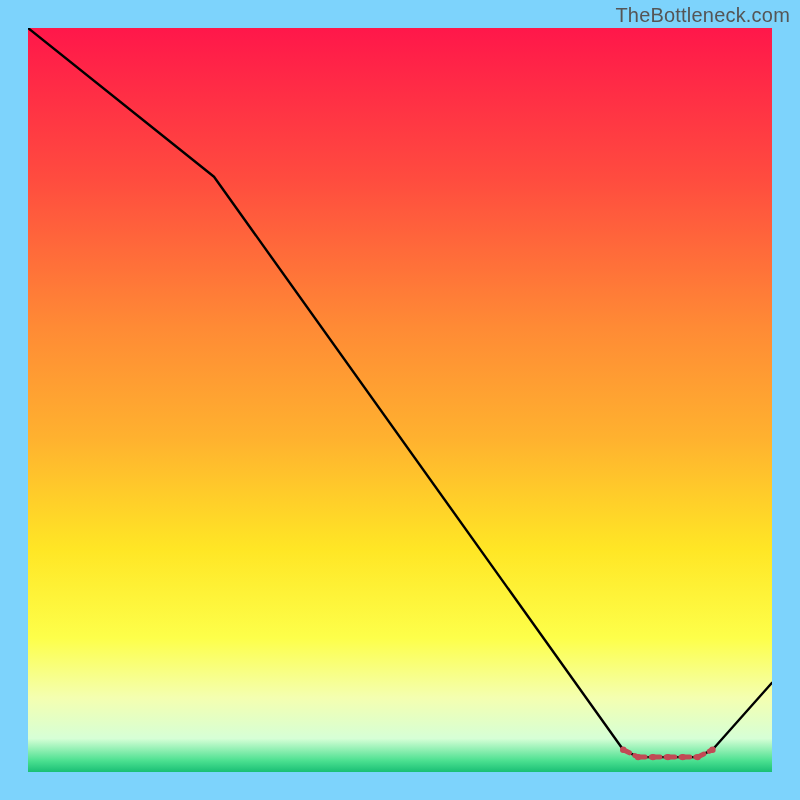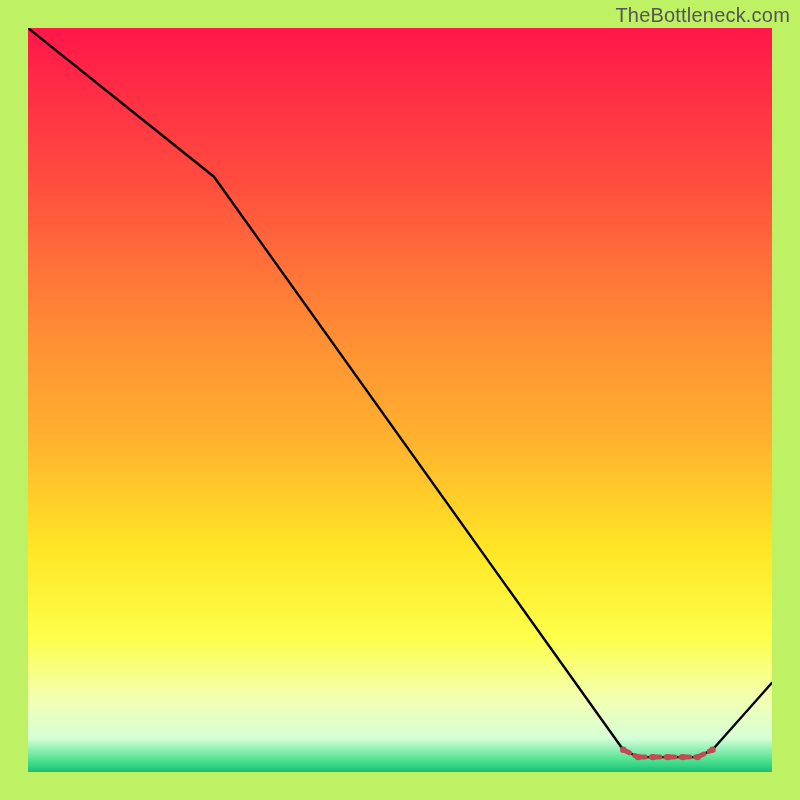--- a/index.html
+++ b/index.html
@@ -8,21 +8,21 @@
     width: 800px;
     height: 800px;
     background: #000;
     overflow: hidden;
     font-family: Arial, Helvetica, sans-serif;
   }
   .frame {
     position: relative;
     width: 800px;
     height: 800px;
-    background: #bef264;
+    background: #7dd3fc;
   }
   .watermark {
     position: absolute;
     top: 4px;
     right: 10px;
     color: #555;
     font-size: 20px;
     font-weight: 500;
     letter-spacing: 0.2px;
     z-index: 10;

